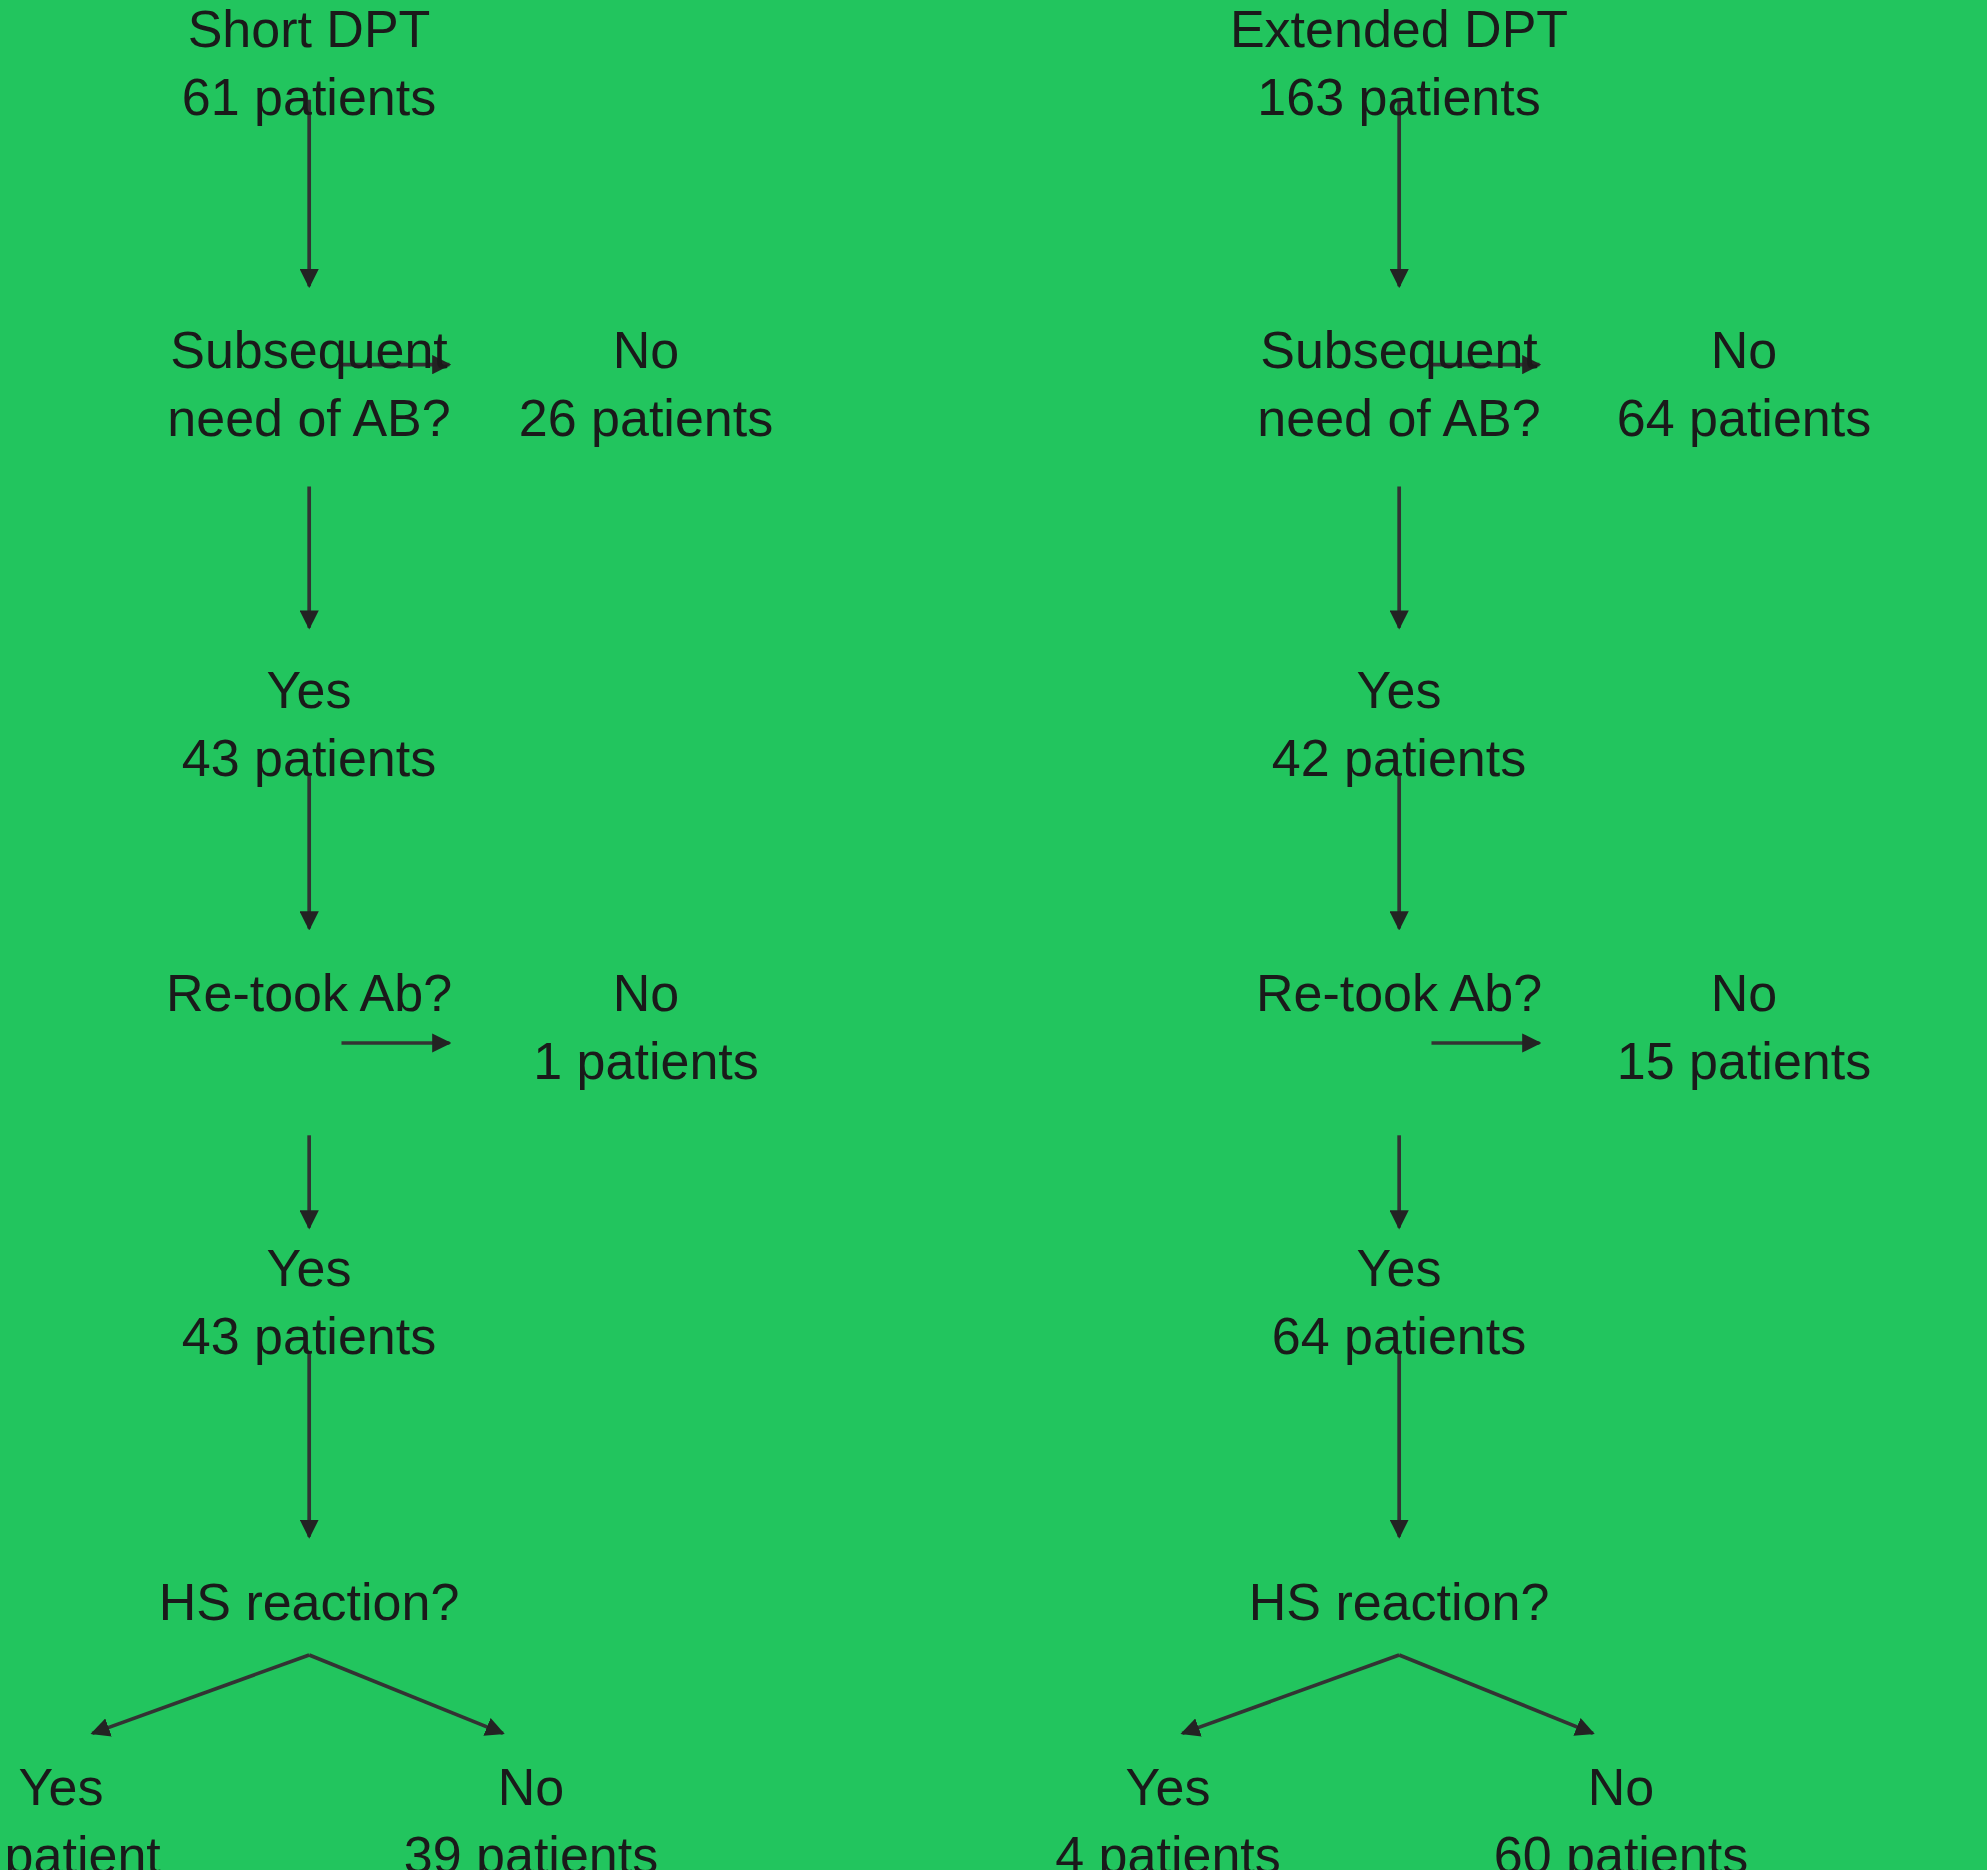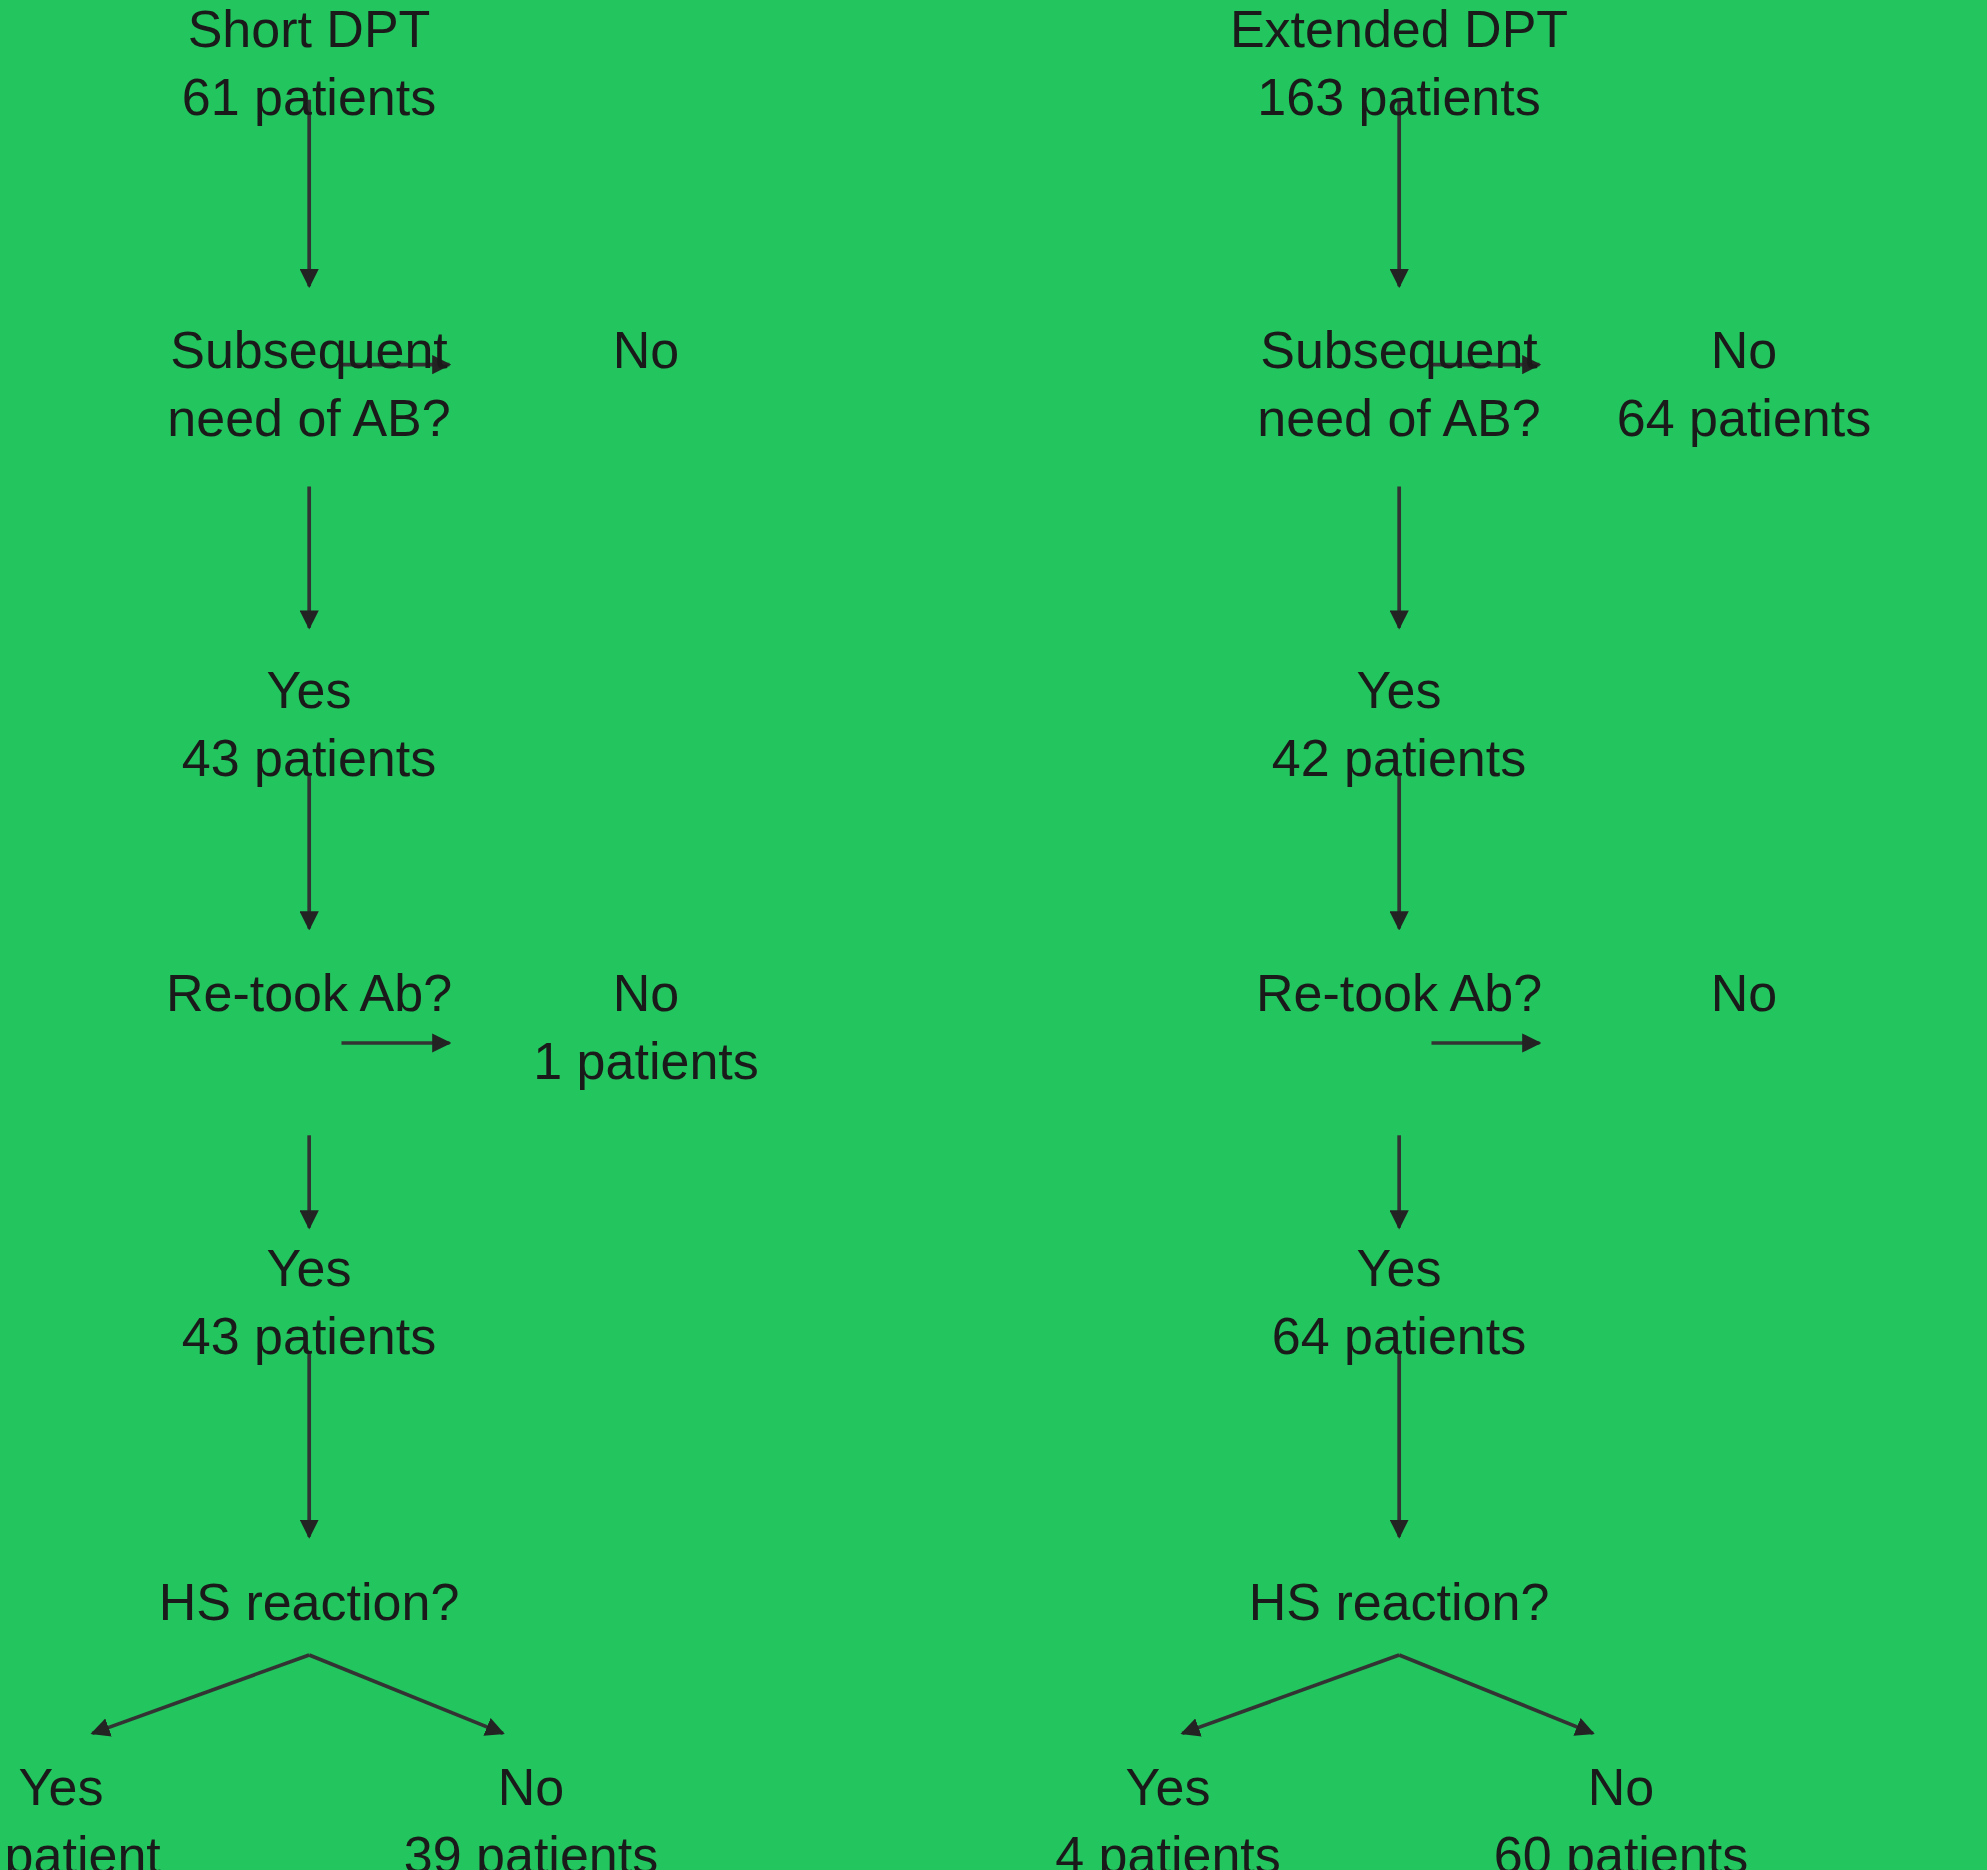--- a/index.html
+++ b/index.html
@@ -79,20 +79,21 @@
     <span class="line2">61 patients</span>
   </div>
 
   <div class="node" style="left:309px; top:317px;">
     <span class="line1">Subsequent</span>
     <span class="line2">need of AB?</span>
   </div>
 
   <div class="node" style="left:646px; top:317px;">
     <span class="line1">No</span>
+    <span class="line2">26 patients</span>
   </div>
 
   <div class="node" style="left:309px; top:657px;">
     <span class="line1">Yes</span>
     <span class="line2">43 patients</span>
   </div>
 
   <div class="node" style="left:309px; top:960px;">
     <span class="line1">Re-took Ab?</span>
   </div>
@@ -140,20 +141,21 @@
     <span class="line1">Yes</span>
     <span class="line2">42 patients</span>
   </div>
 
   <div class="node" style="left:1399px; top:960px;">
     <span class="line1">Re-took Ab?</span>
   </div>
 
   <div class="node" style="left:1744px; top:960px;">
     <span class="line1">No</span>
+    <span class="line2">15 patients</span>
   </div>
 
   <div class="node" style="left:1399px; top:1235px;">
     <span class="line1">Yes</span>
     <span class="line2">64 patients</span>
   </div>
 
   <div class="node" style="left:1399px; top:1569px;">
     <span class="line1">HS reaction?</span>
   </div>

